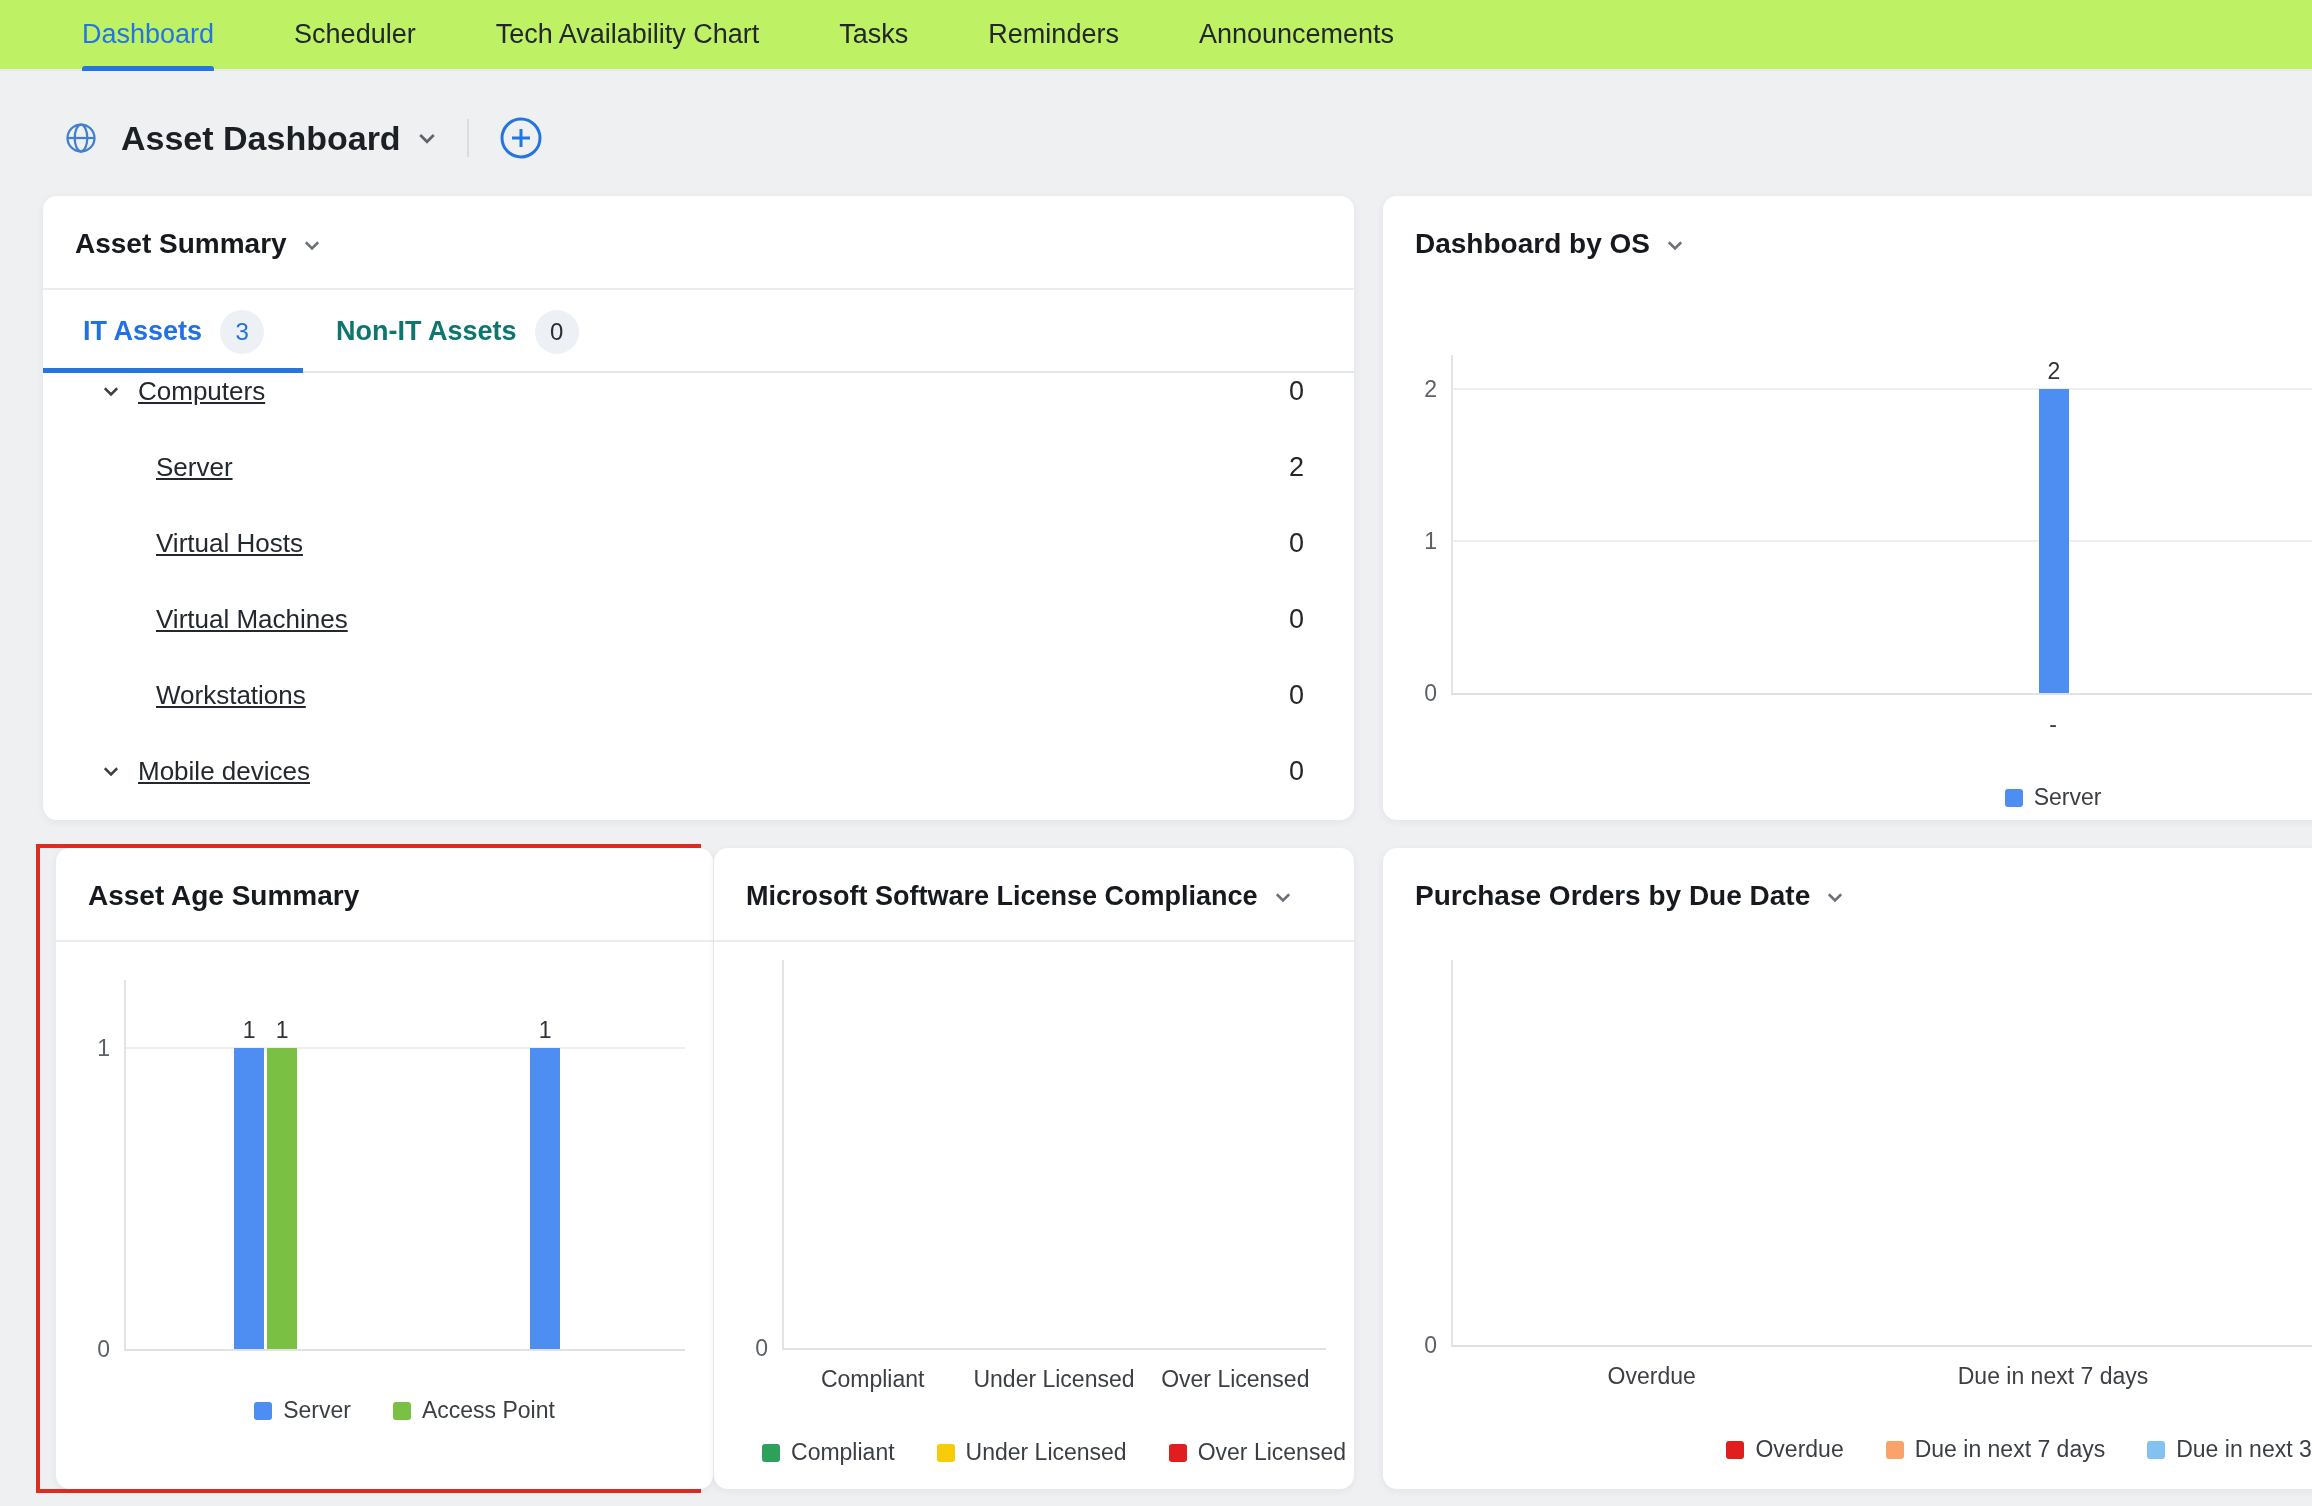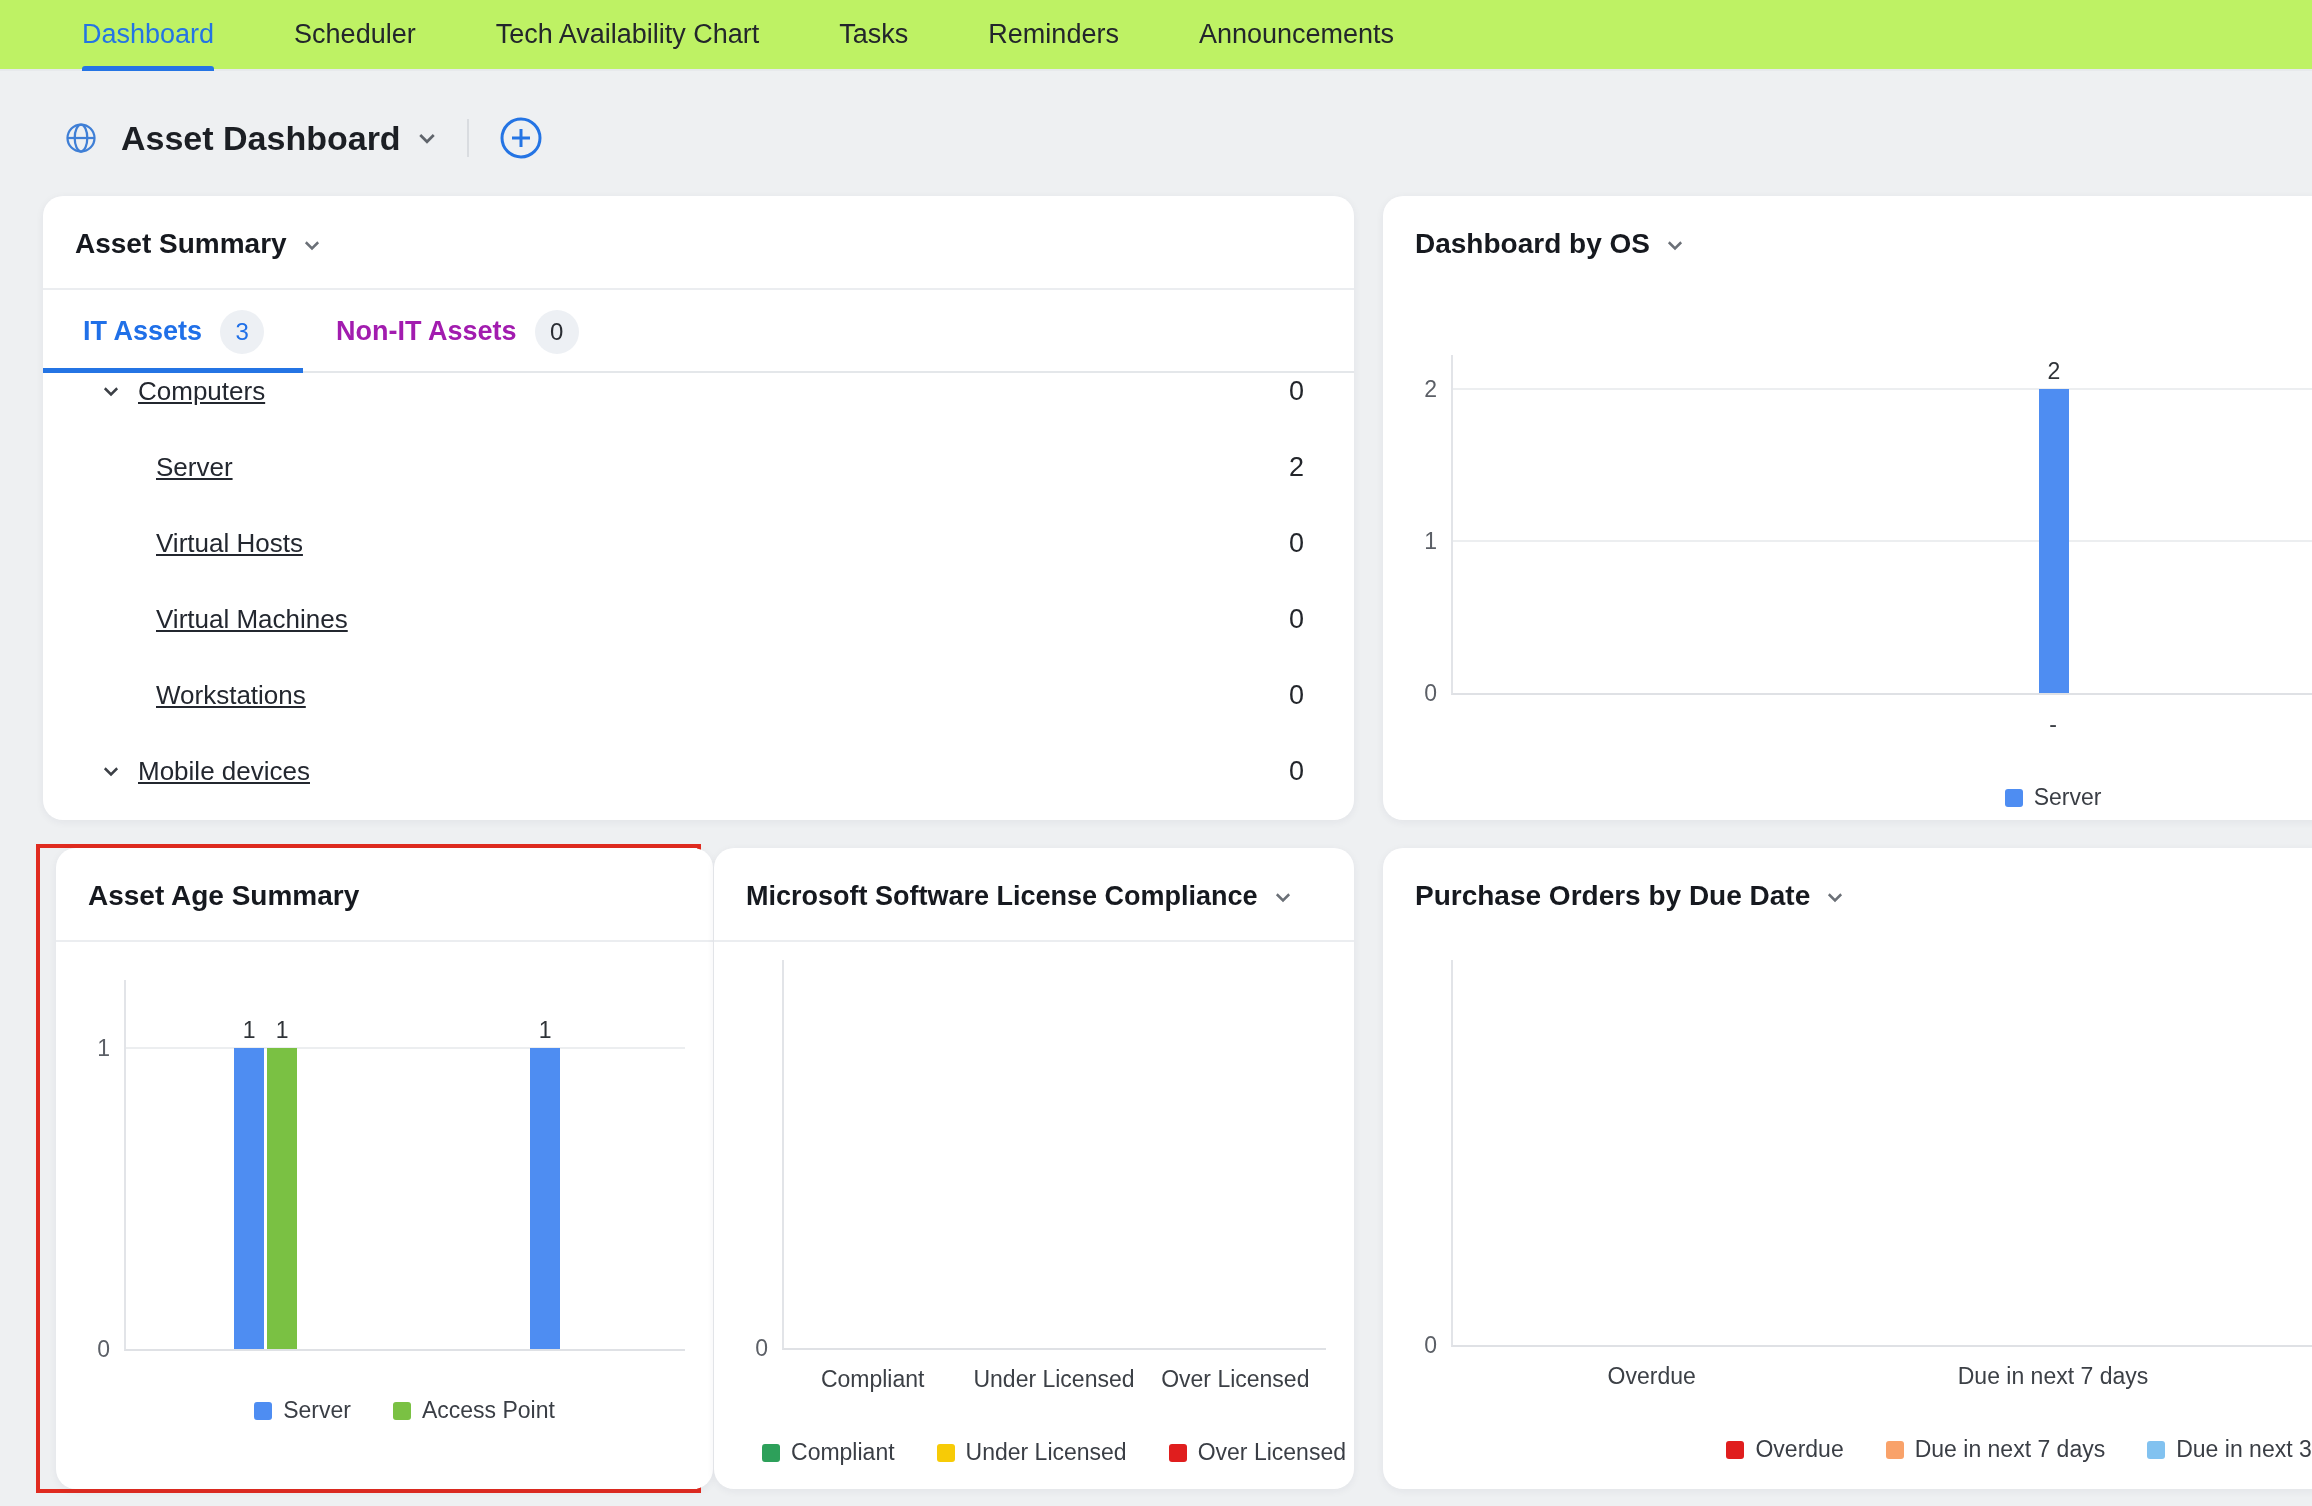--- a/index.html
+++ b/index.html
@@ -17,40 +17,40 @@
               height:5px; background:#2474e4; border-radius:3px 3px 0 0; }
 
   
   .dash-header { position:absolute; top:114px; left:63px; display:flex; align-items:center; }
   .dash-title { font-size:34px; font-weight:600; color:#1c1f24; margin-left:22px; }
   .hdr-chevron { margin-left:14px; display:flex; align-items:center; }
   .hdr-divider { width:2px; height:38px; background:#d9dcе0; background:#d9dce0; margin:0 28px; }
   .add-btn { display:flex; align-items:center; cursor:pointer; }
 
   
-  .card { position:absolute; background:#fff; border-radius:20px;
+  .card { position:absolute; background:#fff; border-radius:14px;
           box-shadow:0 2px 8px rgba(30,40,60,.06); overflow:hidden; }
   #card-asset-summary { left:43px;  top:196px; width:1311px; height:624px; }
   #card-computers     { left:1383px; top:196px; width:1390px; height:624px; }
   #card-ms            { left:714px; top:848px; width:640px;  height:641px; }
   #card-po            { left:1383px; top:848px; width:1390px; height:641px; }
   .highlight-wrap { position:absolute; left:36px; top:844px; width:665px; height:649px;
                     border:4px solid #e02b20; }
   .highlight-wrap .card { position:relative; left:0; top:0; width:657px; height:641px;margin-left:16px; }
 
   .card-title-row { height:92px; padding:30px 32px 0 32px; display:flex; align-items:flex-start; }
   .card-title { font-size:28px; font-weight:600; color:#16191f; line-height:36px; }
   .title-chevron { margin-left:14px; margin-top:8px; cursor:pointer; display:flex; }
   .card-divider { height:2px; background:#ebedf0; width:100%; }
 
   
   .tabs-row { height:83px; display:flex; align-items:center; padding-left:40px; position:relative; }
   .tabs-row::after { content:""; position:absolute; left:0; right:0; bottom:0; height:2px; background:#e4e7ea; }
   .tab { display:flex; align-items:center; font-size:27px; cursor:pointer; margin-right:72px; }
-  .tab .tab-label { font-weight:600; color:#a21caf; }
+  .tab .tab-label { font-weight:600; color:#0f766e; }
   .tab.active .tab-label { color:#2070e8; }
   .tab-badge { min-width:44px; height:44px; border-radius:22px; background:#edf0f4;
                display:flex; align-items:center; justify-content:center;
                font-size:24px; color:#2a2d33; margin-left:18px; padding:0 10px; }
   .tab.active .tab-badge { color:#2070e8; }
   .tab-underline { position:absolute; left:0; bottom:0; width:260px; height:5px; background:#2474e4; z-index:2; }
 
   .rows { overflow:hidden; }
   .row { height:76px; display:flex; align-items:center; padding:0 50px 0 57px; cursor:pointer; }
   .row:first-child { margin-top:-20px; }

